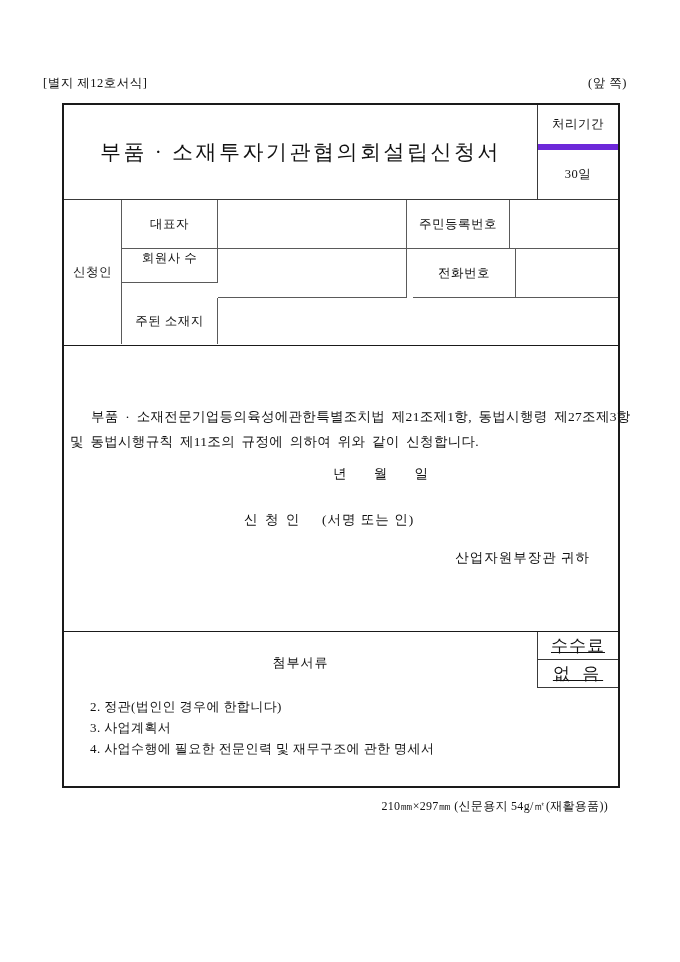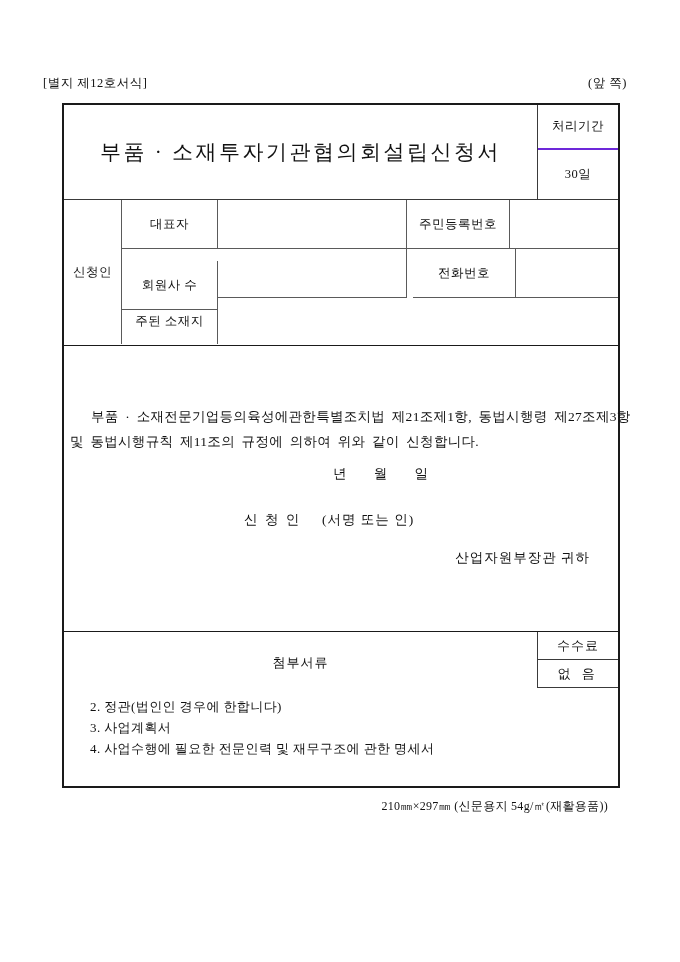--- a/index.html
+++ b/index.html
@@ -27,21 +27,21 @@
   .title-cell {
     position:absolute; left:0; top:0; width:473px; height:100%;
     display:flex; align-items:center; justify-content:center;
   }
   .form-title { font-size:21px; font-weight:normal; letter-spacing:2.5px; }
   .proc-col { position:absolute; left:473px; top:0; right:0; bottom:0; border-left:1px solid #3a3a3a; }
   .proc-label, .proc-value {
     display:flex; align-items:center; justify-content:center;
     font-size:12.5px; letter-spacing:0.5px;
   }
-  .proc-label { height:45px; border-bottom:2px solid #6d28d9; box-sizing:border-box; }
+  .proc-label { height:45px; border-bottom:6px solid #6d28d9; box-sizing:border-box; }
   .proc-value { height:48px; }
 
   
   .sec-applicant { position:relative; height:145px; border-bottom:1px solid #1a1a1a; box-sizing:content-box; font-size:12.5px; }
   .cell {
     position:absolute; box-sizing:border-box;
     display:flex; align-items:center; justify-content:center;
     letter-spacing:0.5px;
   }
   .br { border-right:1px solid #5a5a5a; }
@@ -54,21 +54,21 @@
   .date-line { position:absolute; top:119px; left:0; width:100%; text-align:center; white-space:pre; letter-spacing:1px;padding-left:40px; }
   .signer-label { position:absolute; top:165px; left:180px; letter-spacing:2px; }
   .sign-note { position:absolute; top:165px; left:258px; letter-spacing:1px; }
   .recipient { position:absolute; top:203px; right:28px; letter-spacing:1px; }
 
   
   .sec-attach { position:relative; height:157px; font-size:13px; }
   .attach-header { position:absolute; top:22px; left:0; width:473px; text-align:center; letter-spacing:1px; }
   .fee-box { position:absolute; left:473px; top:0; width:81px; height:56px; box-sizing:border-box;
              border-left:1px solid #3a3a3a; border-bottom:1px solid #3a3a3a; }
-  .fee-label, .fee-value { display:flex; align-items:center; justify-content:center; font-size:13px; letter-spacing:1px; box-sizing:border-box; }
+  .fee-label, .fee-value { display:flex; align-items:center; justify-content:center; font-size:17px; letter-spacing:1px; box-sizing:border-box;text-decoration:underline; }
   .fee-label { height:28px; border-bottom:1px solid #3a3a3a; }
   .fee-value { height:27px; letter-spacing:4px; }
   .attach-list { position:absolute; top:64px; left:26px; line-height:21px; letter-spacing:0.4px; }
 
   .paper-spec { position:absolute; top:798px; right:72px; font-size:12px; letter-spacing:0.3px; }
 </style>
 </head>
 <body>
 
 <div class="page">
@@ -89,21 +89,21 @@
     </div>
 
     <div class="sec-applicant">
       <div class="cell br" style="left:0; top:0; width:58px; height:144px;">신청인</div>
 
       <div class="cell br bb" style="left:58px;  top:0; width:96px;  height:49px;">대표자</div>
       <div class="cell br bb" style="left:154px; top:0; width:189px; height:49px;"></div>
       <div class="cell br bb" style="left:343px; top:0; width:103px; height:49px;">주민등록번호</div>
       <div class="cell bb" style="left:446px; top:0; width:108px; height:49px;"></div>
 
-      <div class="cell br bb" style="left:58px;  top:61px; width:96px;  height:49px;">회원사 수</div>
+      <div class="cell br bb" style="left:58px;  top:34px; width:96px;  height:49px;">회원사 수</div>
       <div class="cell br bb" style="left:154px; top:49px; width:189px; height:49px;"></div>
       <div class="cell br bb" style="left:349px; top:49px; width:103px; height:49px;">전화번호</div>
       <div class="cell bb" style="left:446px; top:49px; width:108px; height:49px;"></div>
 
       <div class="cell br" style="left:58px;  top:98px; width:96px;  height:46px;">주된 소재지</div>
       <div class="cell" style="left:154px; top:98px; width:400px; height:46px;"></div>
     </div>
 
     <div class="sec-body">
       <div class="declaration">

